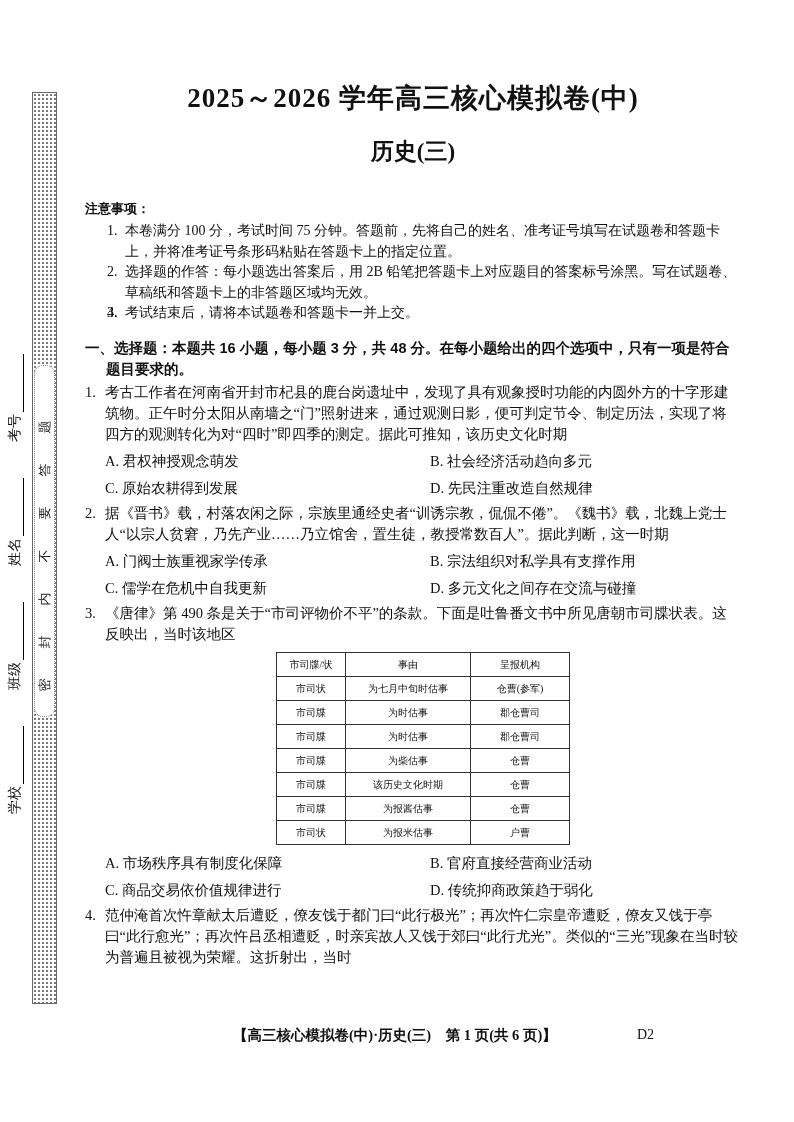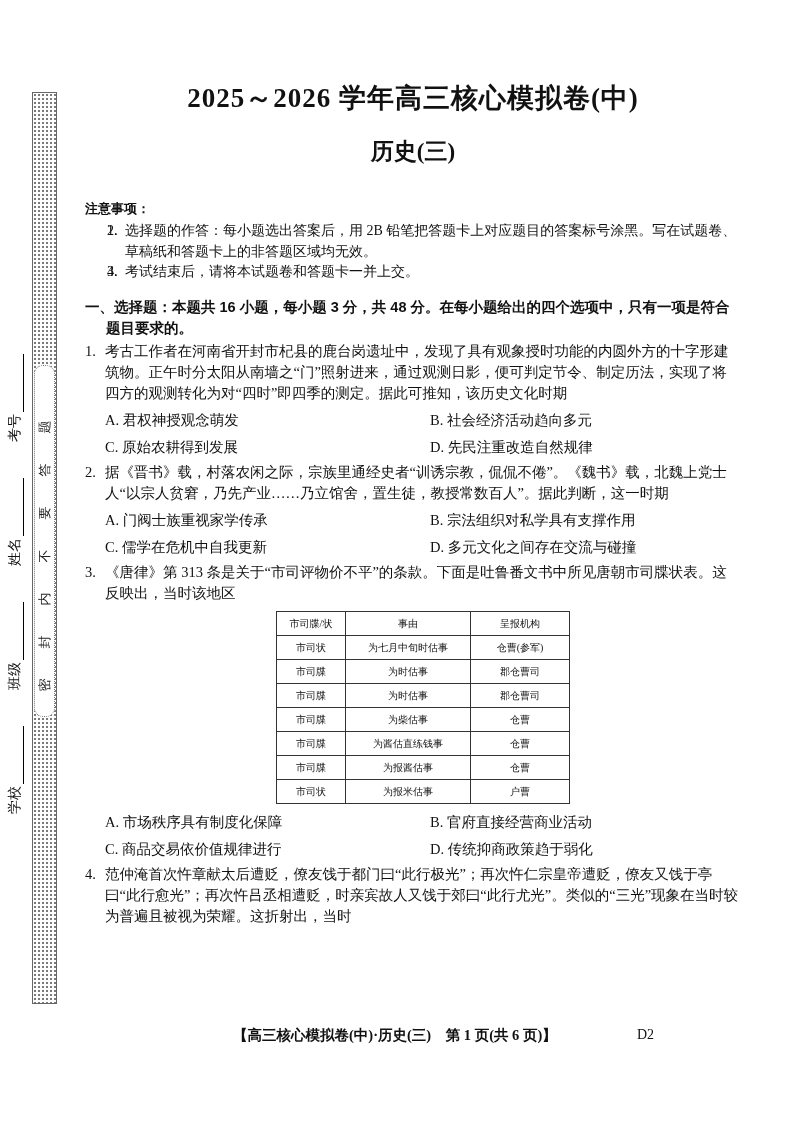--- a/index.html
+++ b/index.html
@@ -93,20 +93,21 @@
 
 <div class="main">
 
   <div class="title1">2025～2026 学年高三核心模拟卷(中)</div>
   <div class="title2">历史(三)</div>
 
   <div class="notice-head">注意事项：</div>
   <div class="notice">
     <div class="notice-item">
       <span class="n-num">1.</span>
+      <span>本卷满分 100 分，考试时间 75 分钟。答题前，先将自己的姓名、准考证号填写在试题卷和答题卡上，并将准考证号条形码粘贴在答题卡上的指定位置。</span>
     </div>
     <div class="notice-item">
       <span class="n-num">2.</span>
       <span>选择题的作答：每小题选出答案后，用 2B 铅笔把答题卡上对应题目的答案标号涂黑。写在试题卷、草稿纸和答题卡上的非答题区域均无效。</span>
     </div>
     <div class="notice-item">
       <span class="n-num">3.</span>
     </div>
     <div class="notice-item">
       <span class="n-num">4.</span>
@@ -133,21 +134,21 @@
     <div class="options">
       <span>A. 门阀士族重视家学传承</span>
       <span>B. 宗法组织对私学具有支撑作用</span>
       <span>C. 儒学在危机中自我更新</span>
       <span>D. 多元文化之间存在交流与碰撞</span>
     </div>
   </div>
 
   <div class="question">
     <span class="q-num">3.</span>
-    <span>《唐律》第 313 条是关于“市司评物价不平”的条款。下面是吐鲁番文书中所见唐朝市司牒状表。这反映出，当时该地区</span>
+    <span>《唐律》第 490 条是关于“市司评物价不平”的条款。下面是吐鲁番文书中所见唐朝市司牒状表。这反映出，当时该地区</span>
 
     <table class="docs">
       <tbody>
           <tr>
         <th class="c1">市司牒/状</th>
         <th class="c2">事由</th>
         <th class="c3">呈报机构</th>
       </tr>
       <tr>
         <td>市司状</td>
@@ -164,21 +165,21 @@
         <td>为时估事</td>
         <td>郡仓曹司</td>
       </tr>
       <tr>
         <td>市司牒</td>
         <td>为柴估事</td>
         <td>仓曹</td>
       </tr>
       <tr>
         <td>市司牒</td>
-        <td>为酱估直练钱事</td>
+        <td>该历史文化时期</td>
         <td>仓曹</td>
       </tr>
       <tr>
         <td>市司牒</td>
         <td>为报酱估事</td>
         <td>仓曹</td>
       </tr>
       <tr>
         <td>市司状</td>
         <td>为报米估事</td>

